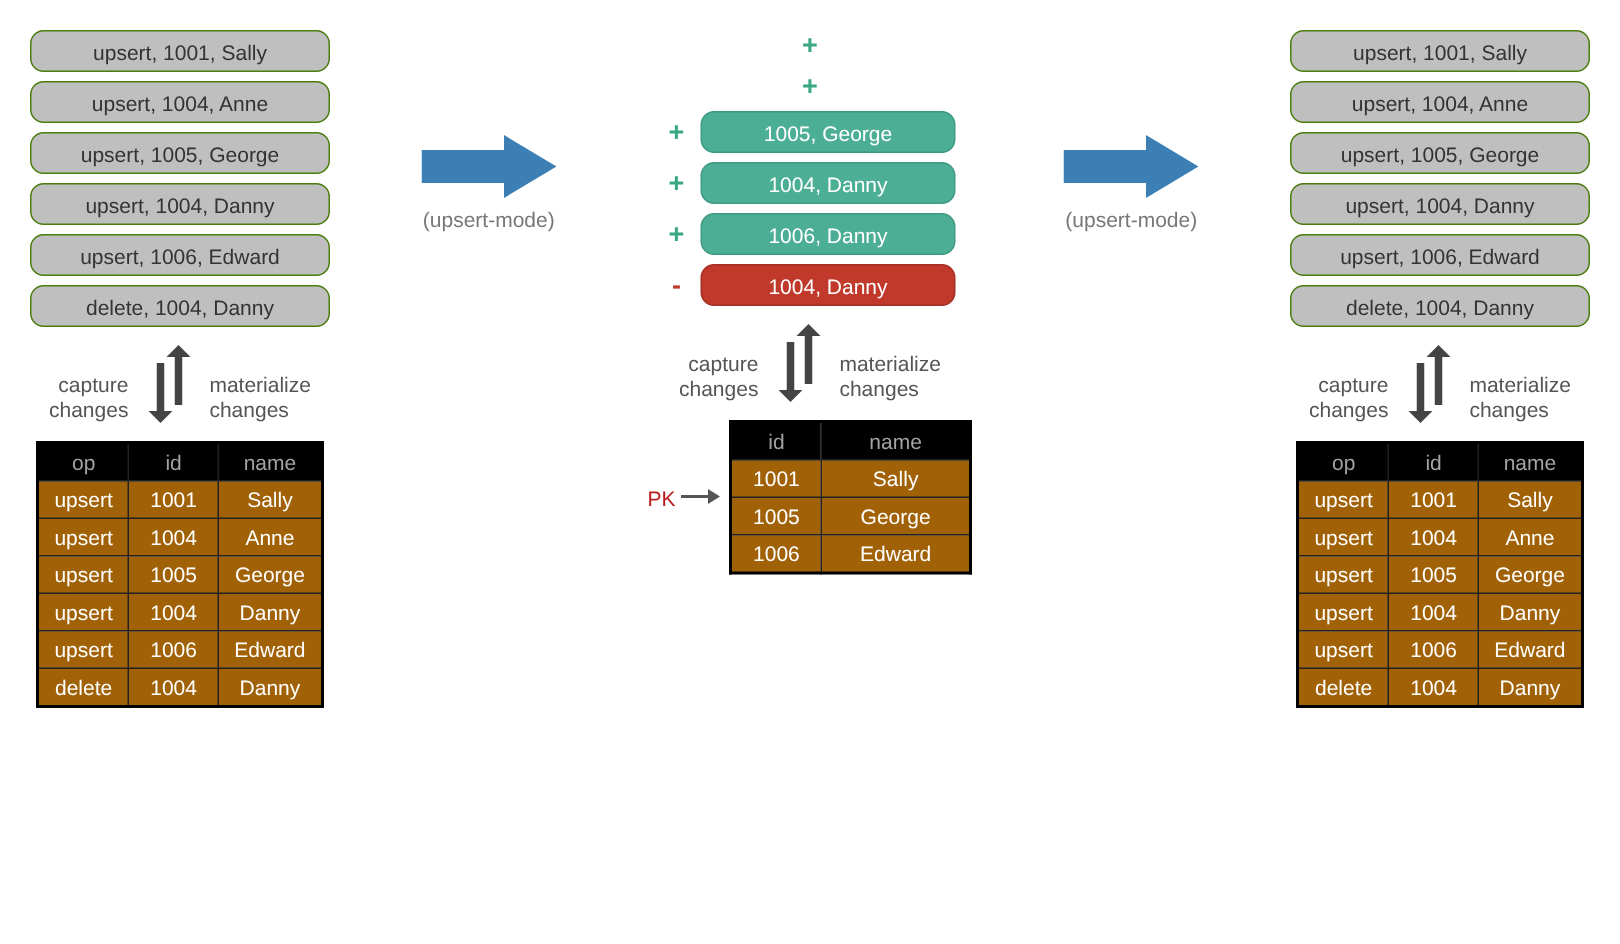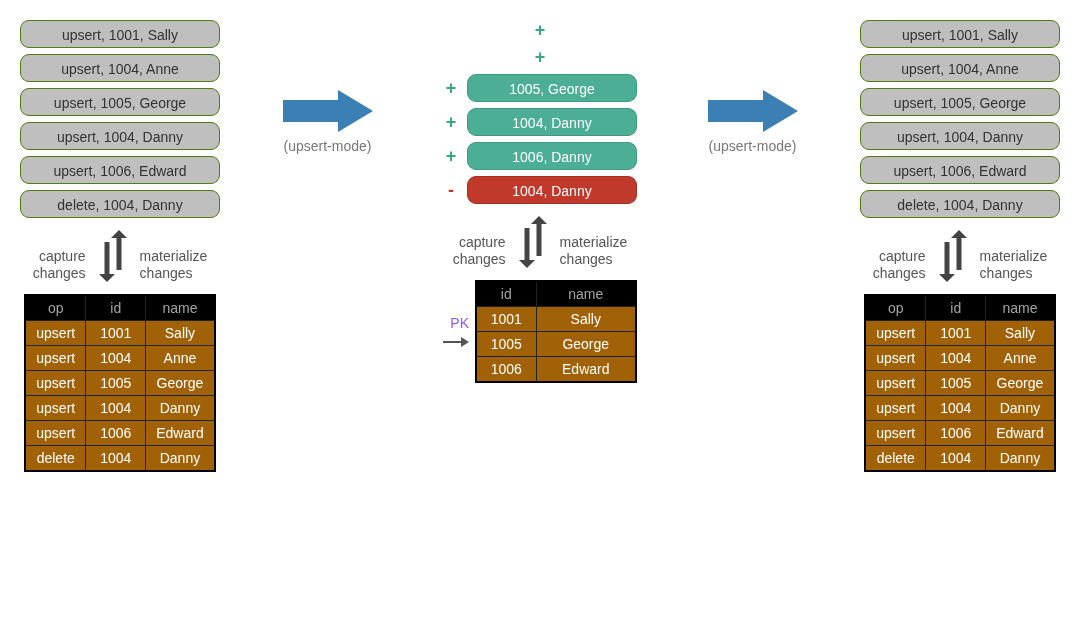--- a/index.html
+++ b/index.html
@@ -76,21 +76,21 @@
   table.datatable th, table.datatable td {
     border: 1px solid #222;
     padding: 4px 10px;
     text-align: center;
     min-width: 60px;
   }
   table.datatable th { background: #000; color: #a3a3a3; font-weight: 400; }
   table.datatable td { background: #a16207; color: #fff; }
 
   .pk-row { display: flex; align-items: center; gap: 6px; }
-  .pk-label { font-size: 14px; color: #8b5cf6; display: flex; align-items: flex-end; gap: 4px; flex-direction: column; }
+  .pk-label { font-size: 14px; color: #b91c1c; display: flex; align-items: flex-start; gap: 4px; }
 </style>
 </head>
 <body>
 
 <div class="canvas">
 
   <div class="col">
     <div class="pill-stack">
       <div class="pill">upsert, 1001, Sally</div>
       <div class="pill">upsert, 1004, Anne</div>

